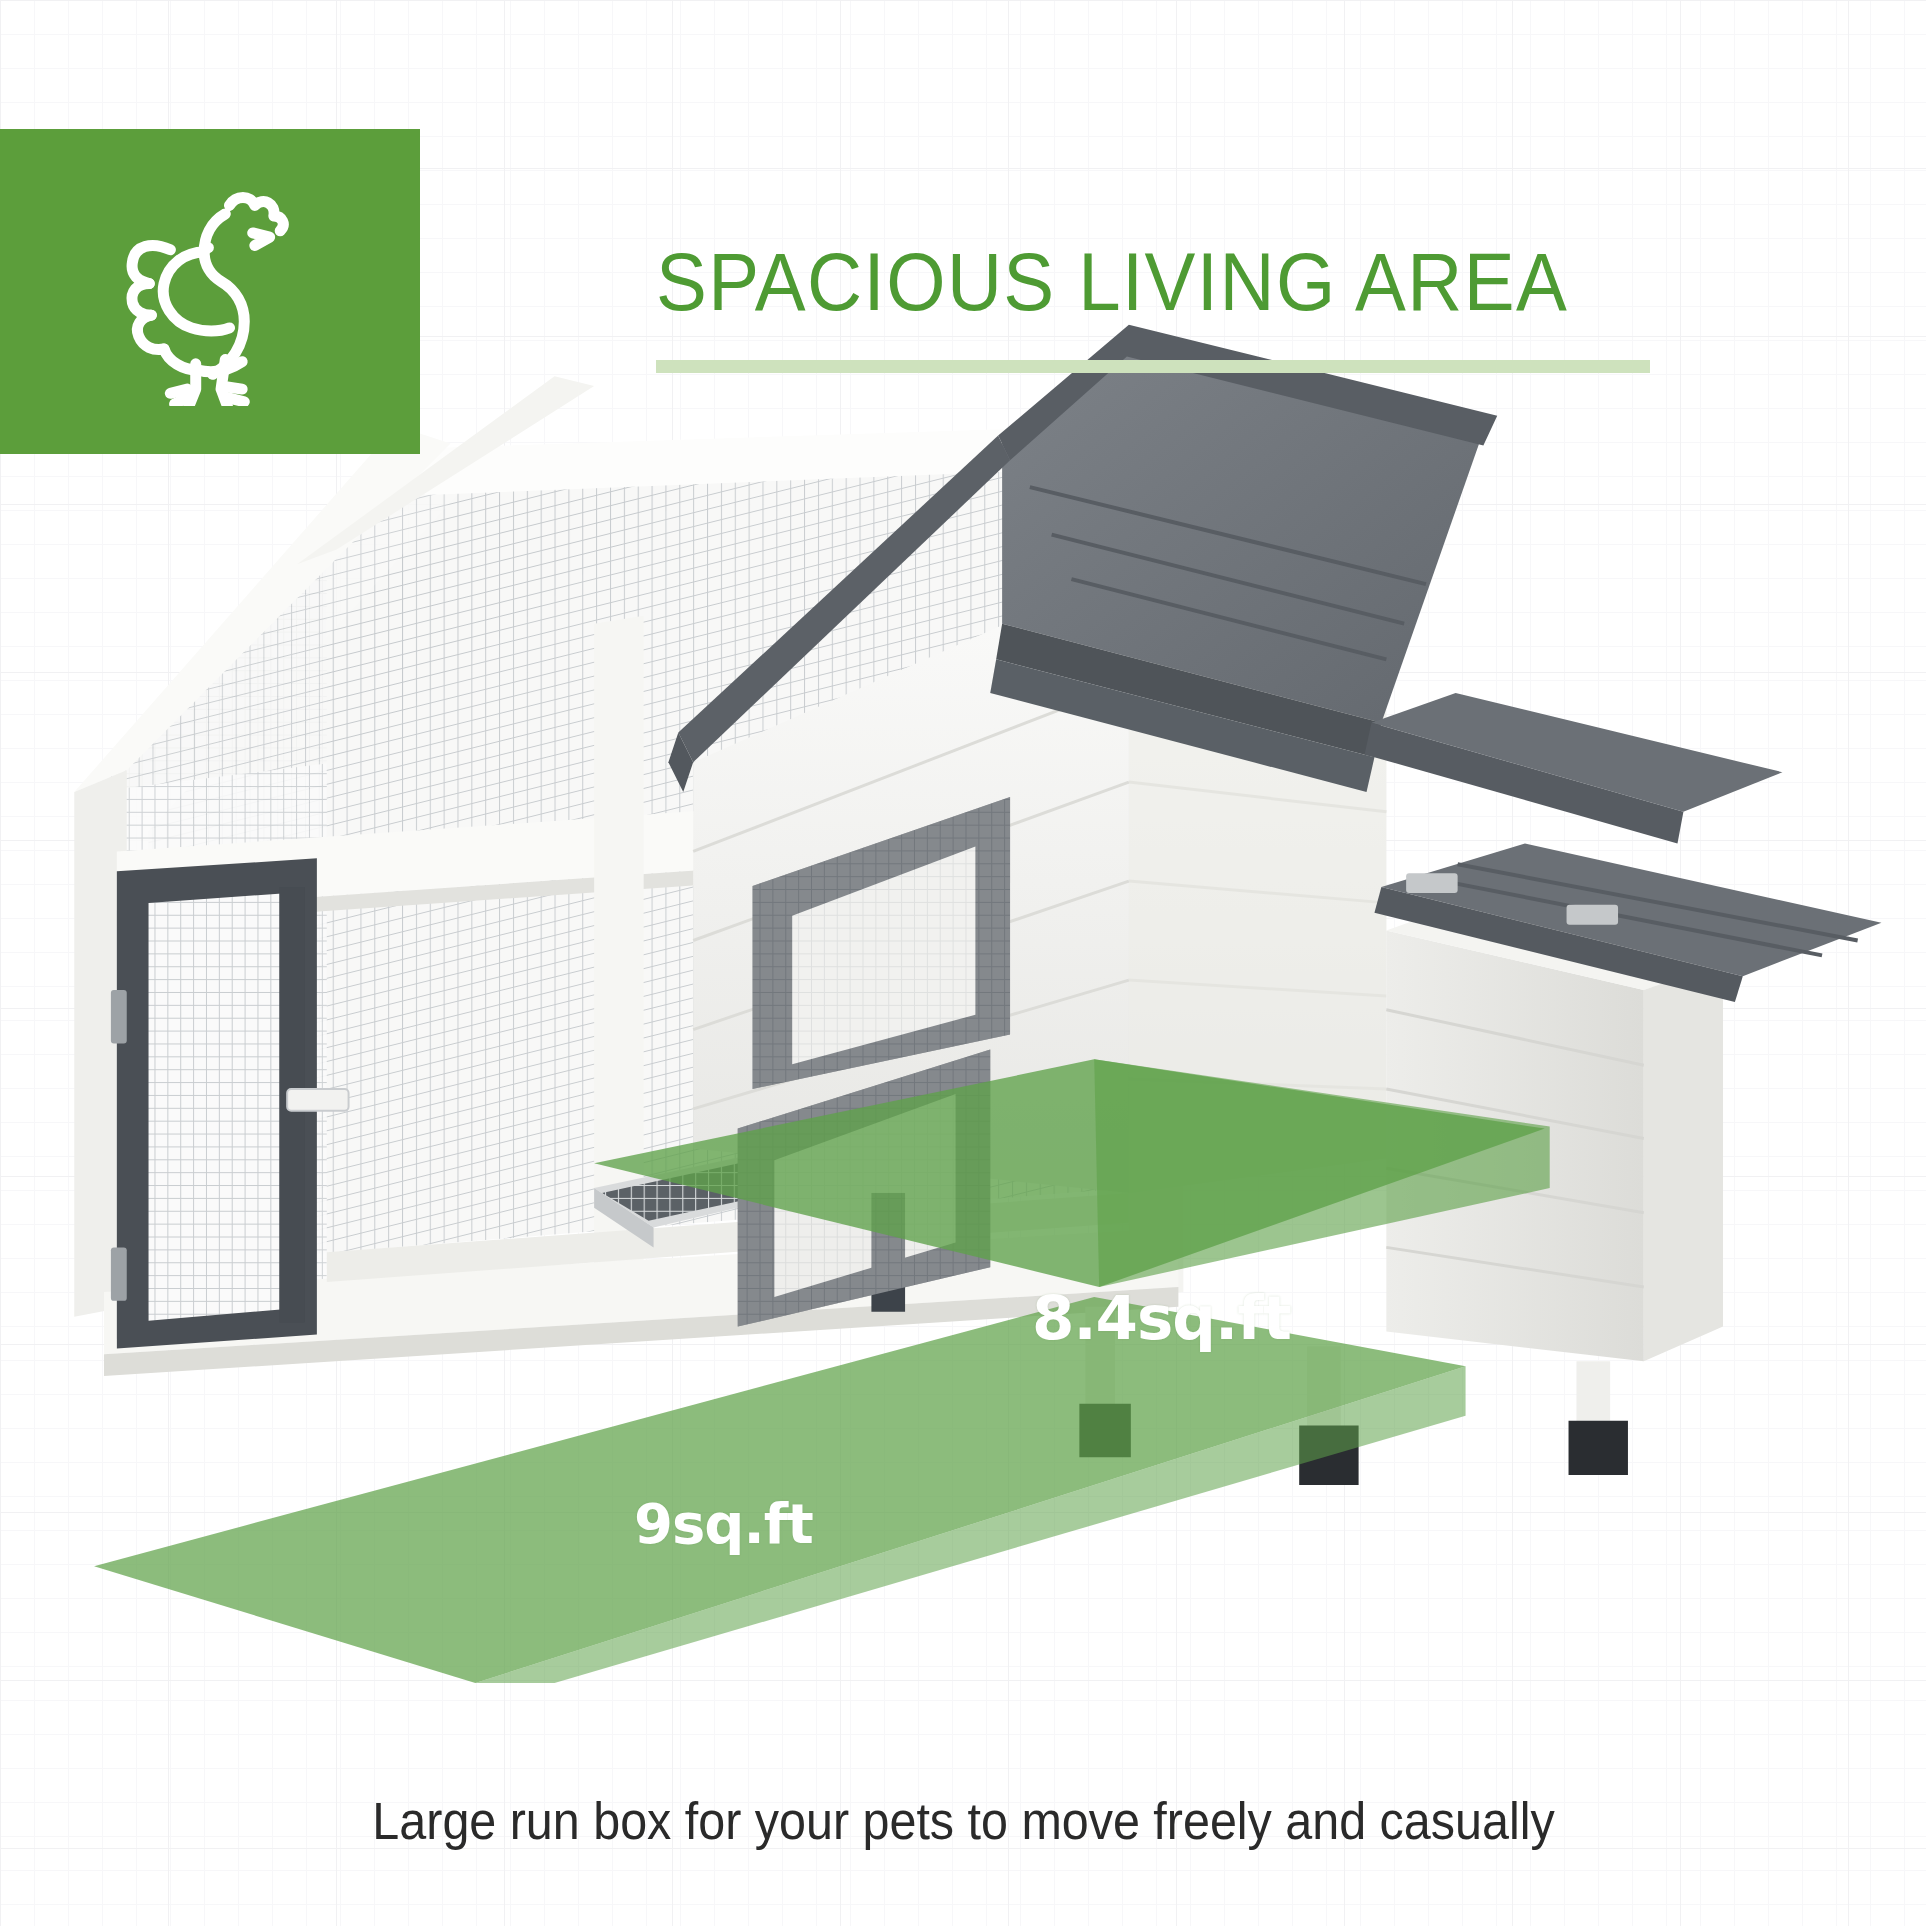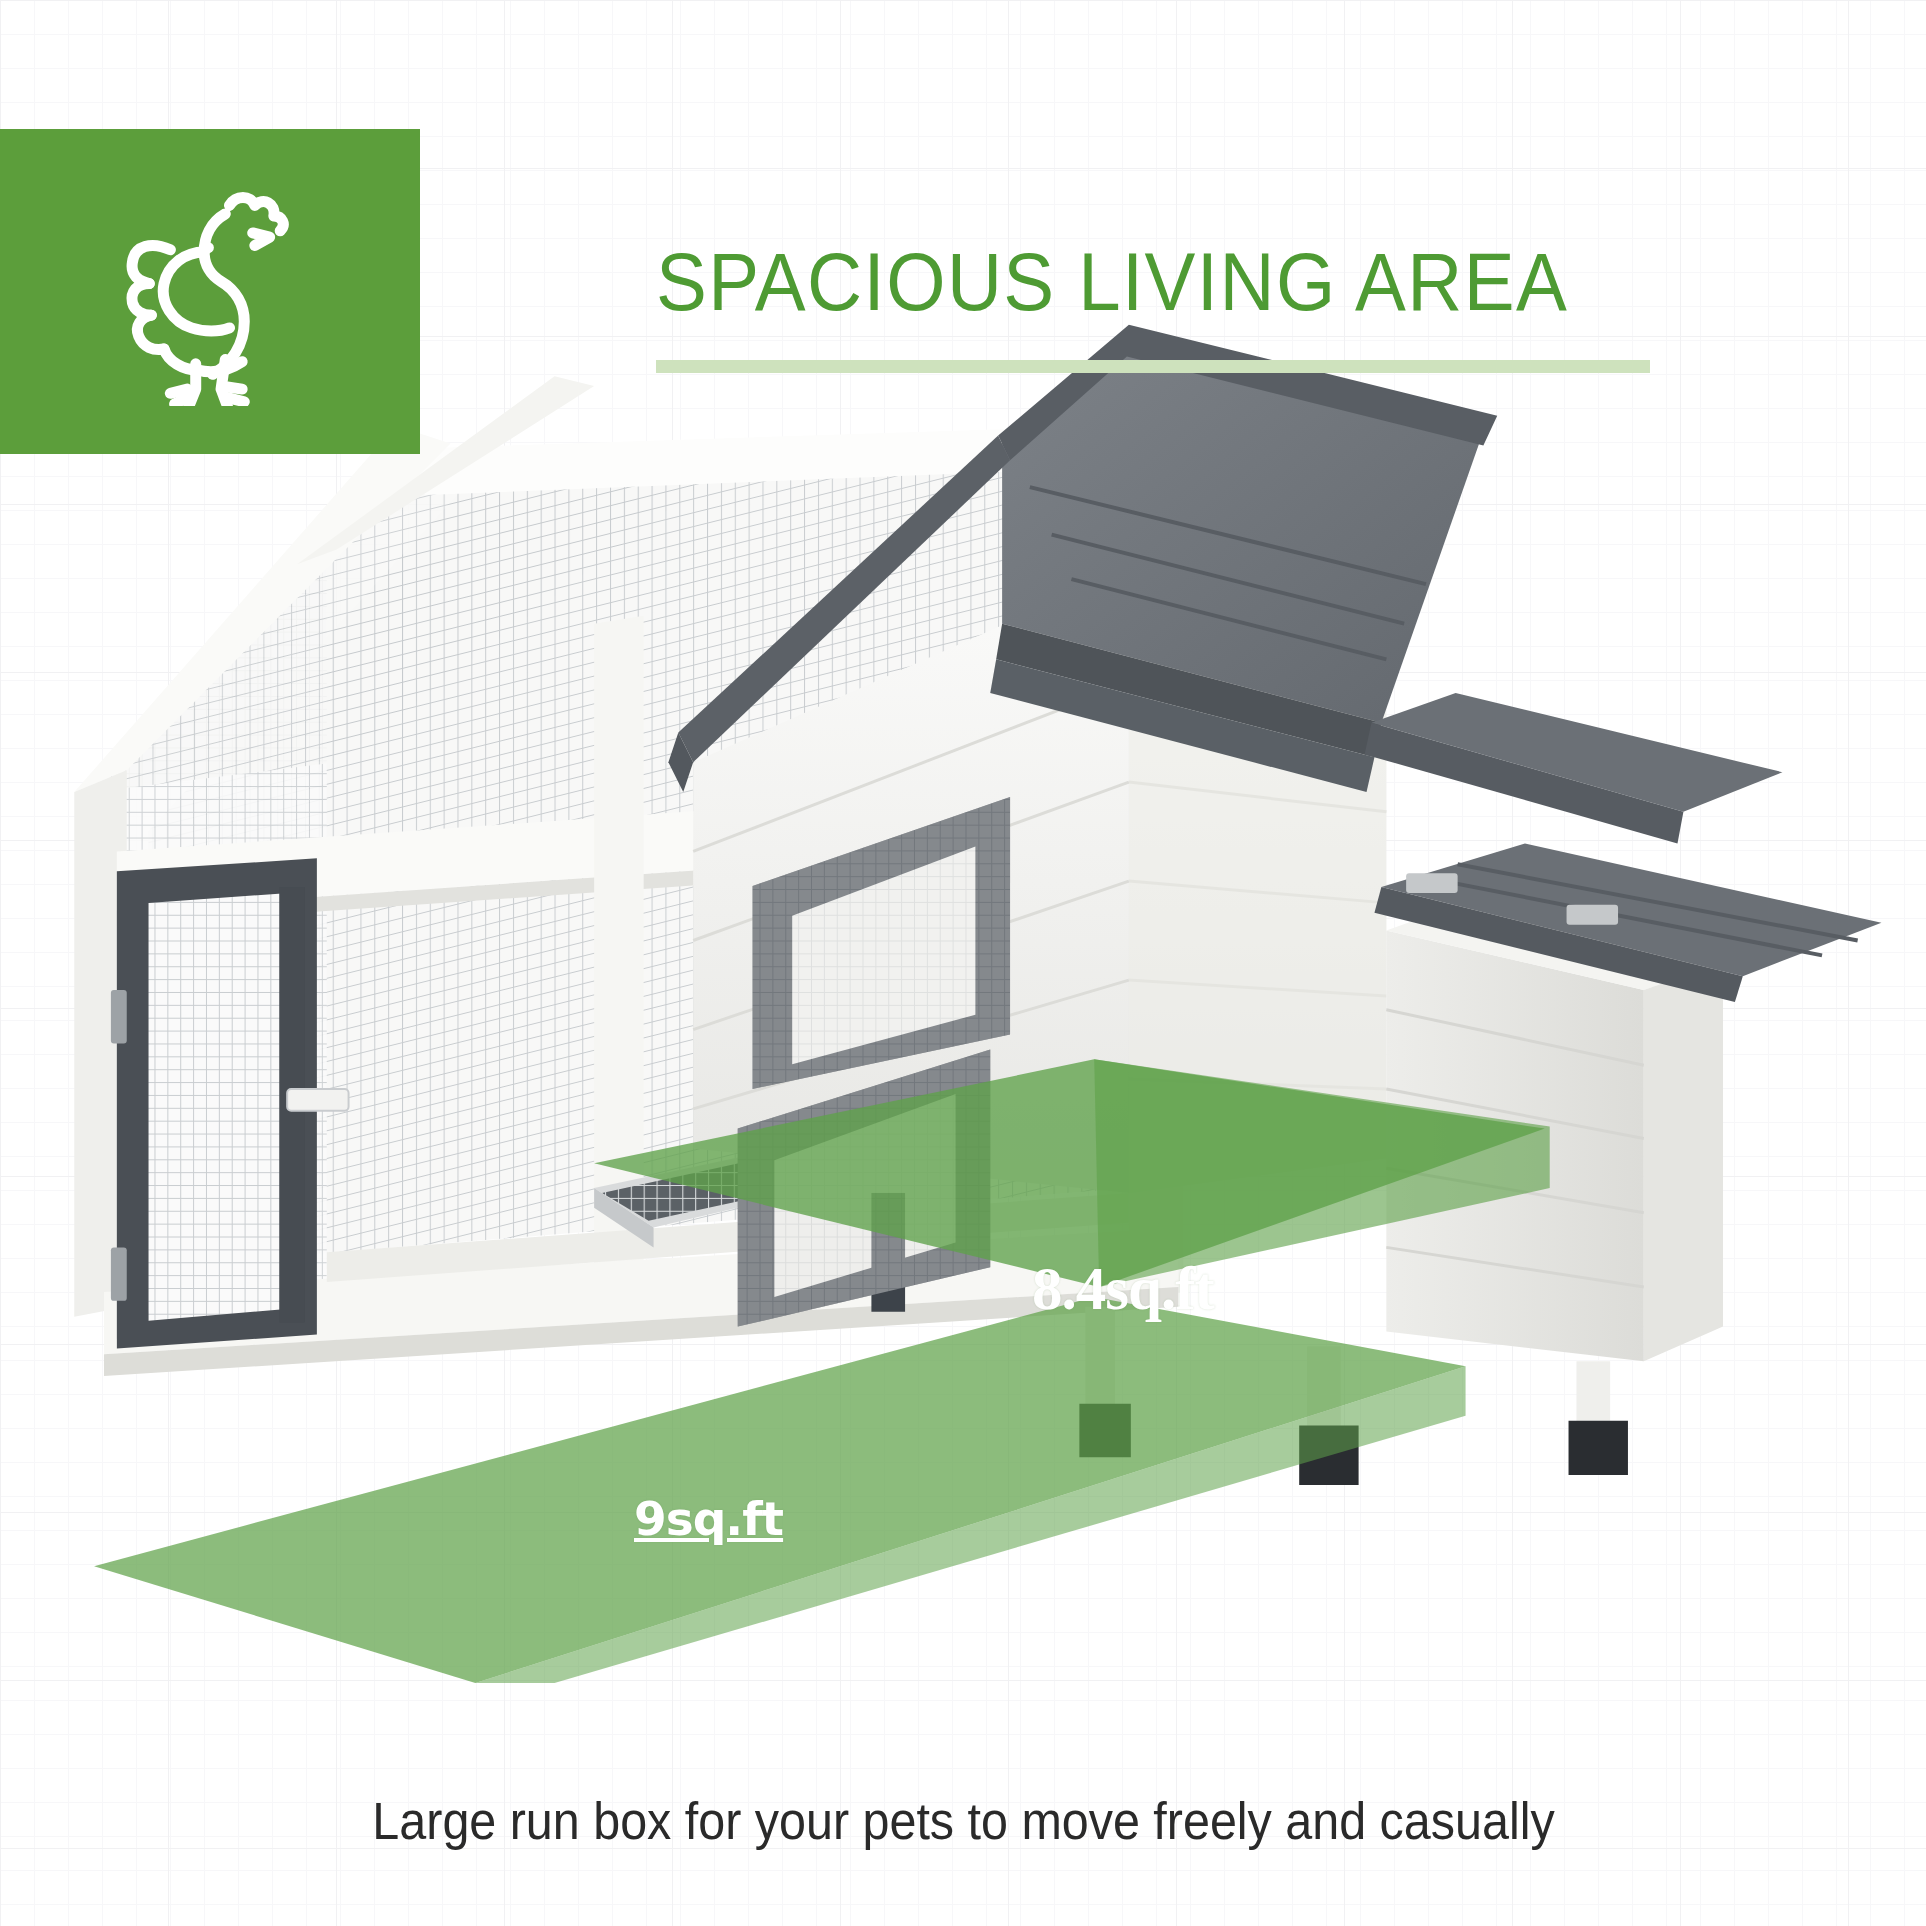--- a/index.html
+++ b/index.html
@@ -75,22 +75,22 @@
   
   .area-label{
     position:absolute;
     color:#ffffff;
     font-weight:700;
     font-family:"DejaVu Sans", sans-serif;
     letter-spacing:-1px;
     z-index:7;
     text-shadow:0 0 2px rgba(90,140,70,.25);
   }
-  #label-upper{ left:1032px; top:1254px; font-size:61px;font-family:Liberation Serif, serif; }
-  #label-lower{ left:634px;  top:1491px; font-size:47px;text-decoration:underline; }
+  #label-upper{ left:1032px; top:1282px; font-size:61px; }
+  #label-lower{ left:634px;  top:1491px; font-size:56px; }
 </style>
 </head>
 <body>
 
 <div id="grid-bg"></div>
 
 <div id="product-stage">
 <svg id="product-svg" viewBox="0 0 1946 1400" xmlns="http://www.w3.org/2000/svg" preserveAspectRatio="none">
   <defs>
 

